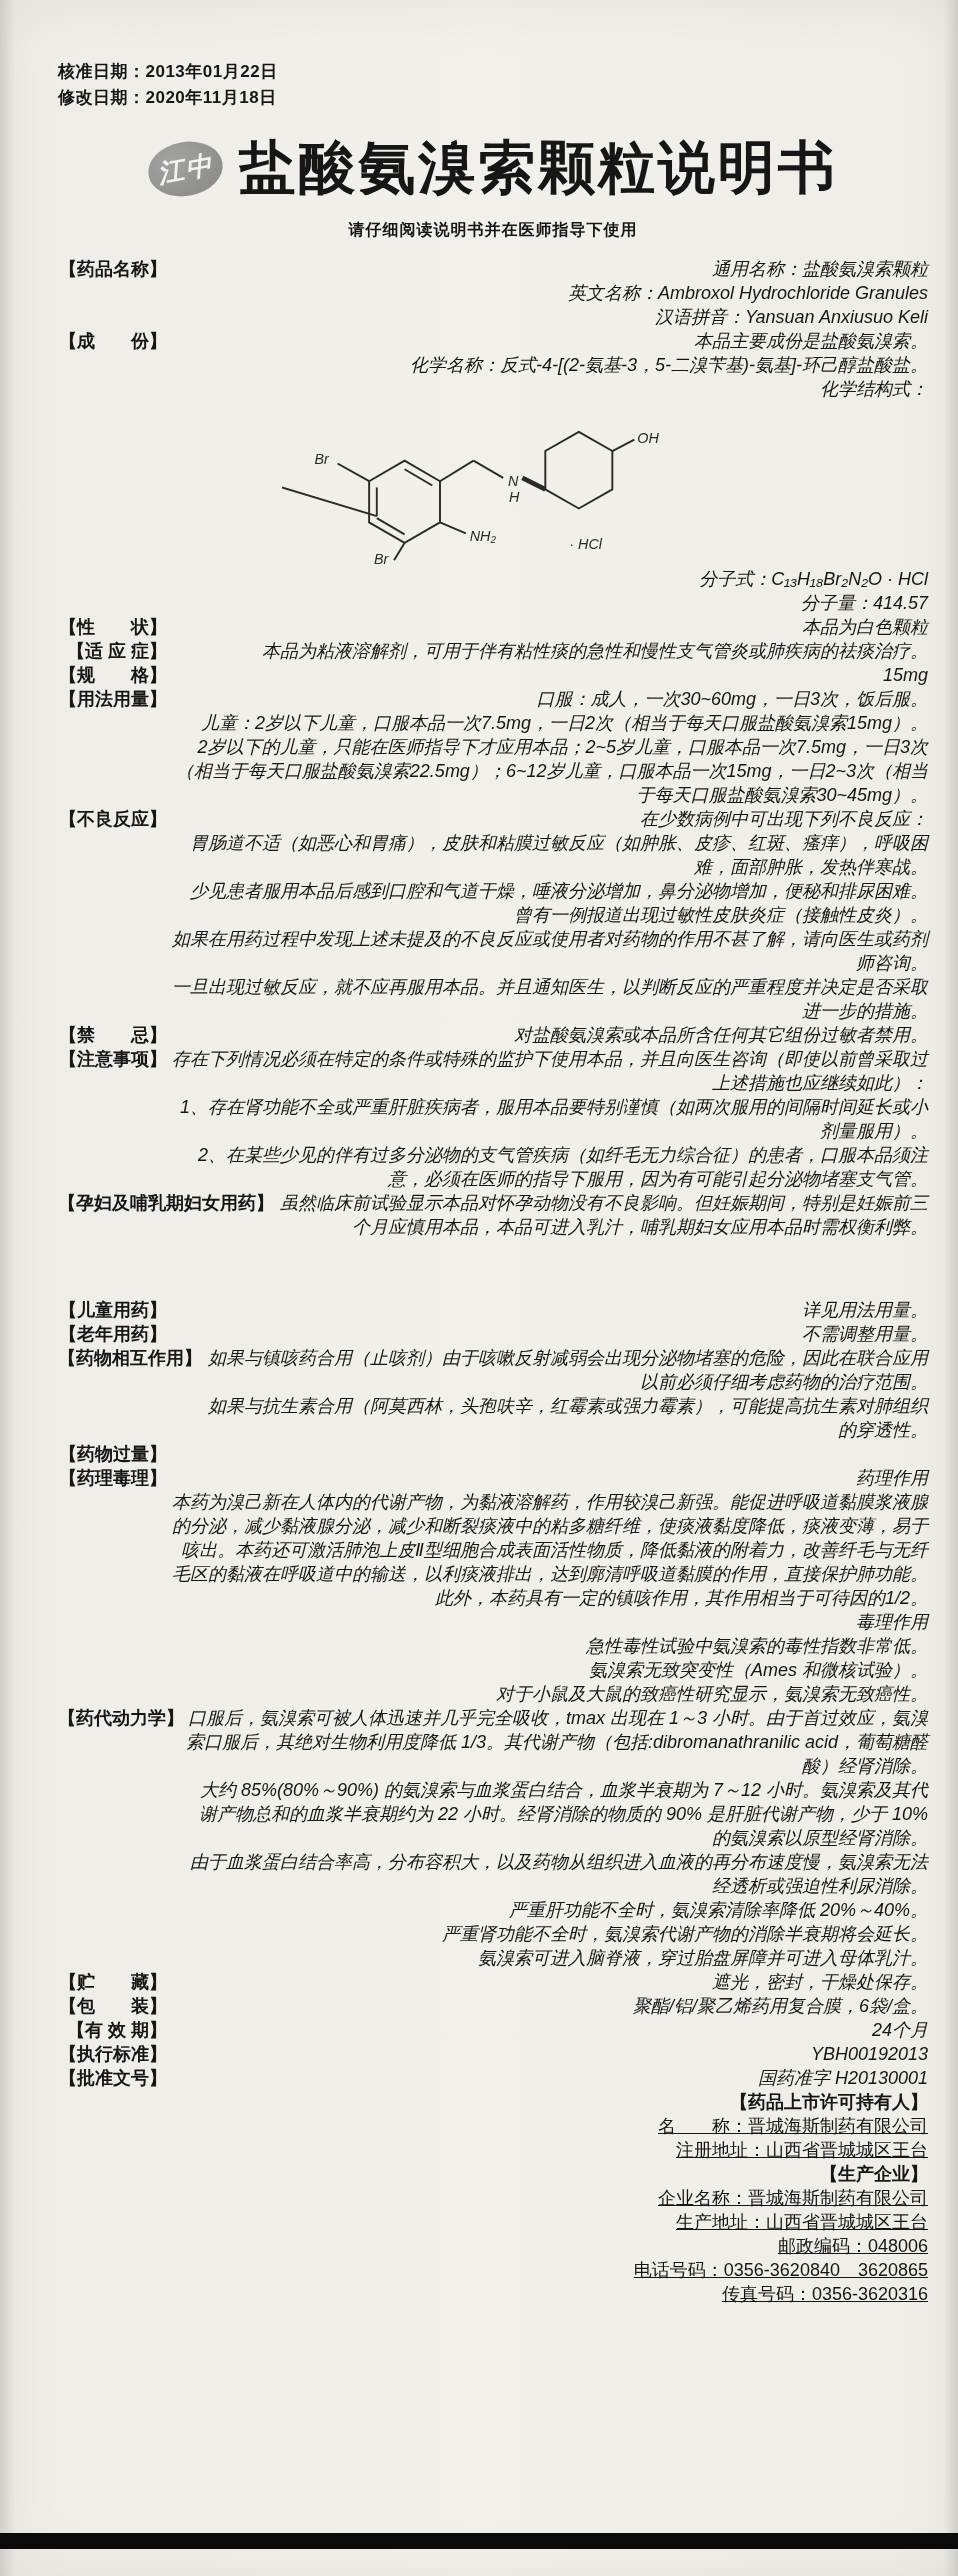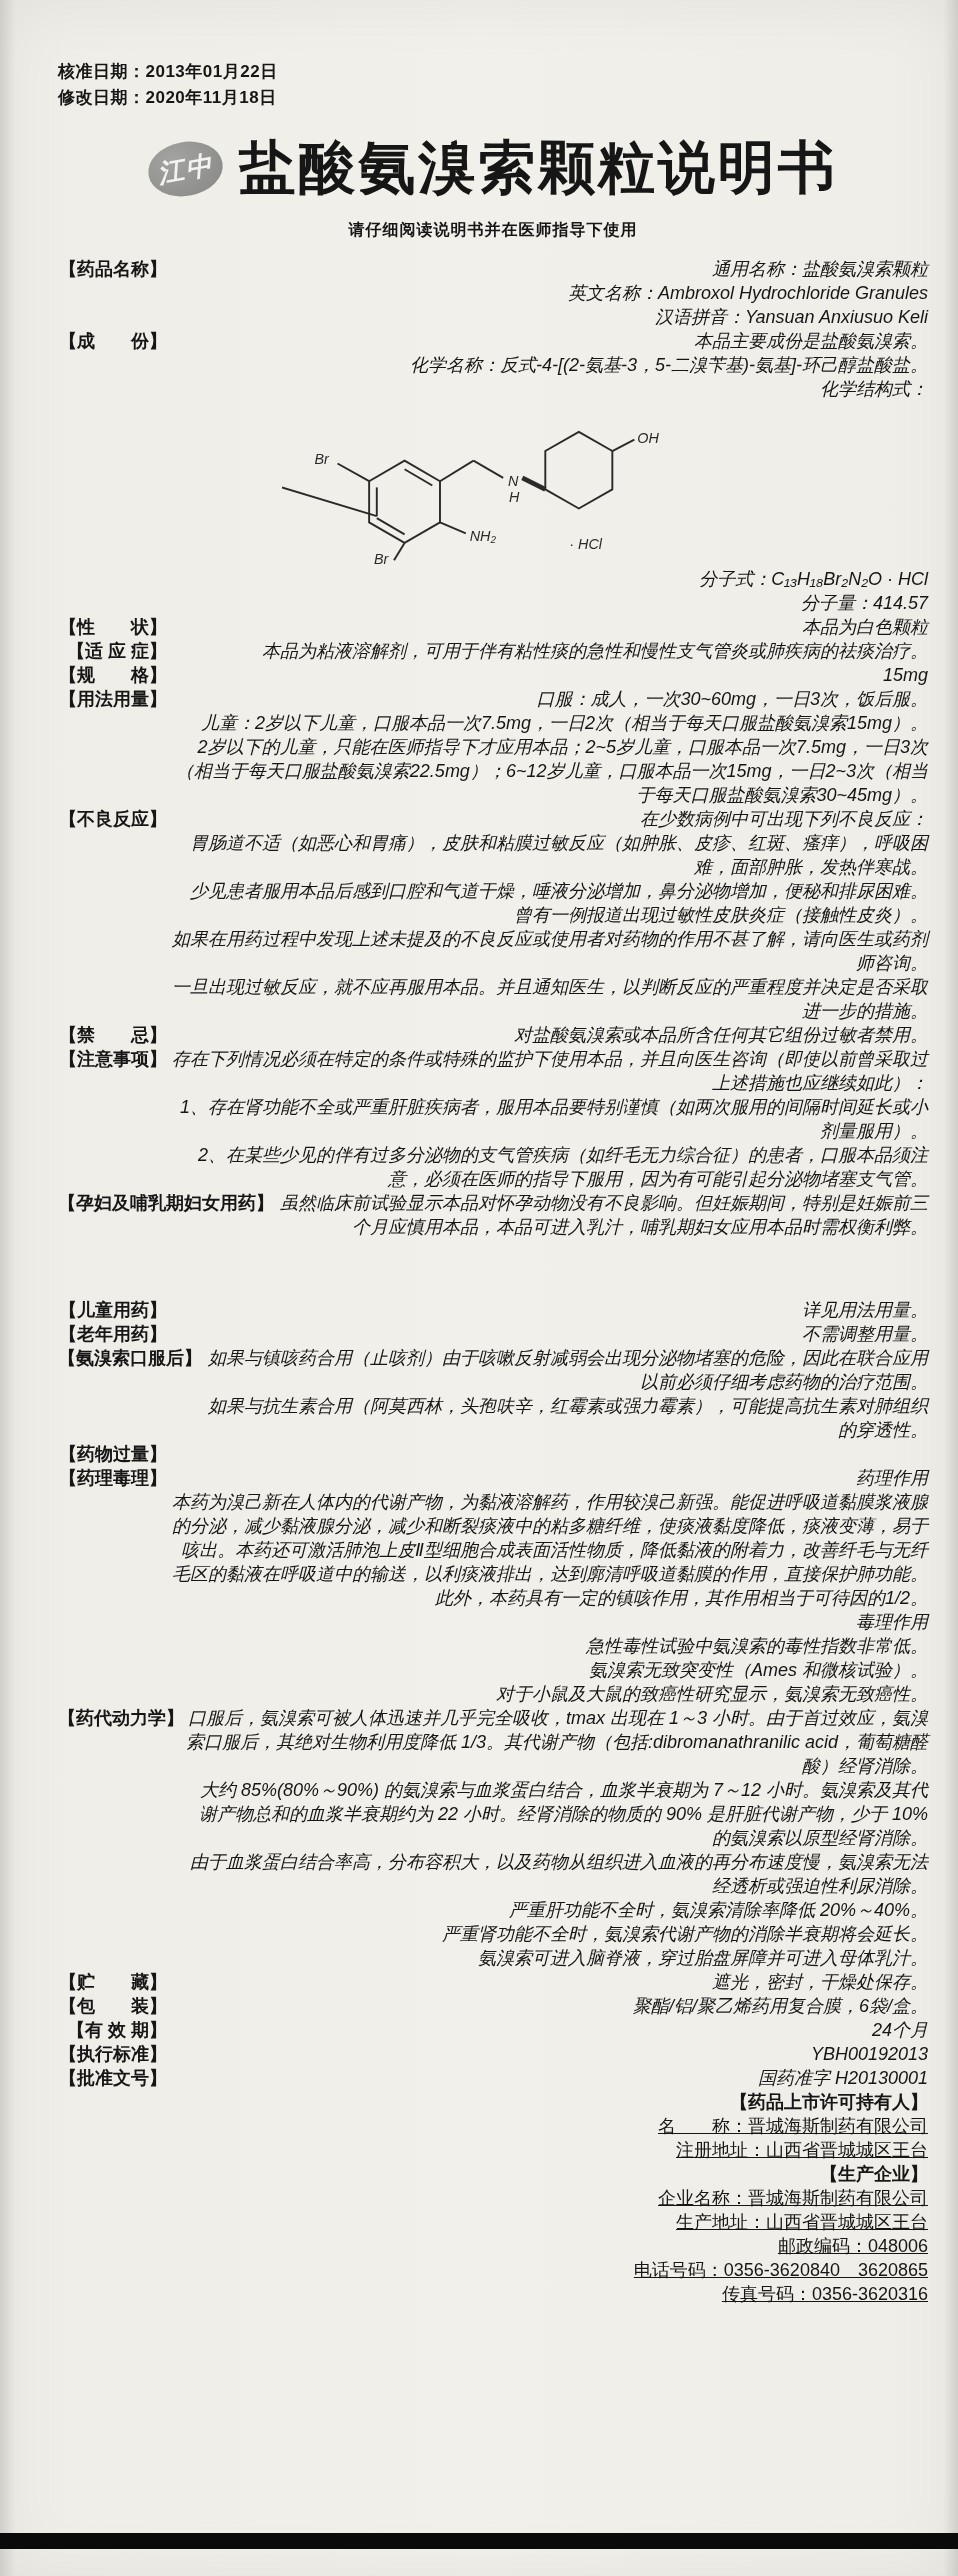--- a/index.html
+++ b/index.html
@@ -184,21 +184,21 @@
       </div>
 
       <div class="row">
         <span class="lbl">【老年用药】</span>
         <div class="content">
             <div class="para">不需调整用量。</div>
           </div>
       </div>
 
       <div class="row">
-        <span class="lbl">【氨溴索口服后】</span>
+        <span class="lbl">【药物相互作用】</span>
         <div class="content">
           <div class="para">如果与镇咳药合用（止咳剂）由于咳嗽反射减弱会出现分泌物堵塞的危险，因此在联合应用以前必须仔细考虑药物的治疗范围。</div>
           <div class="para">如果与抗生素合用（阿莫西林，头孢呋辛，红霉素或强力霉素），可能提高抗生素对肺组织的穿透性。</div>
         </div>
       </div>
 
       <div class="row">
         <span class="lbl">【药物过量】</span>
       </div>
 

